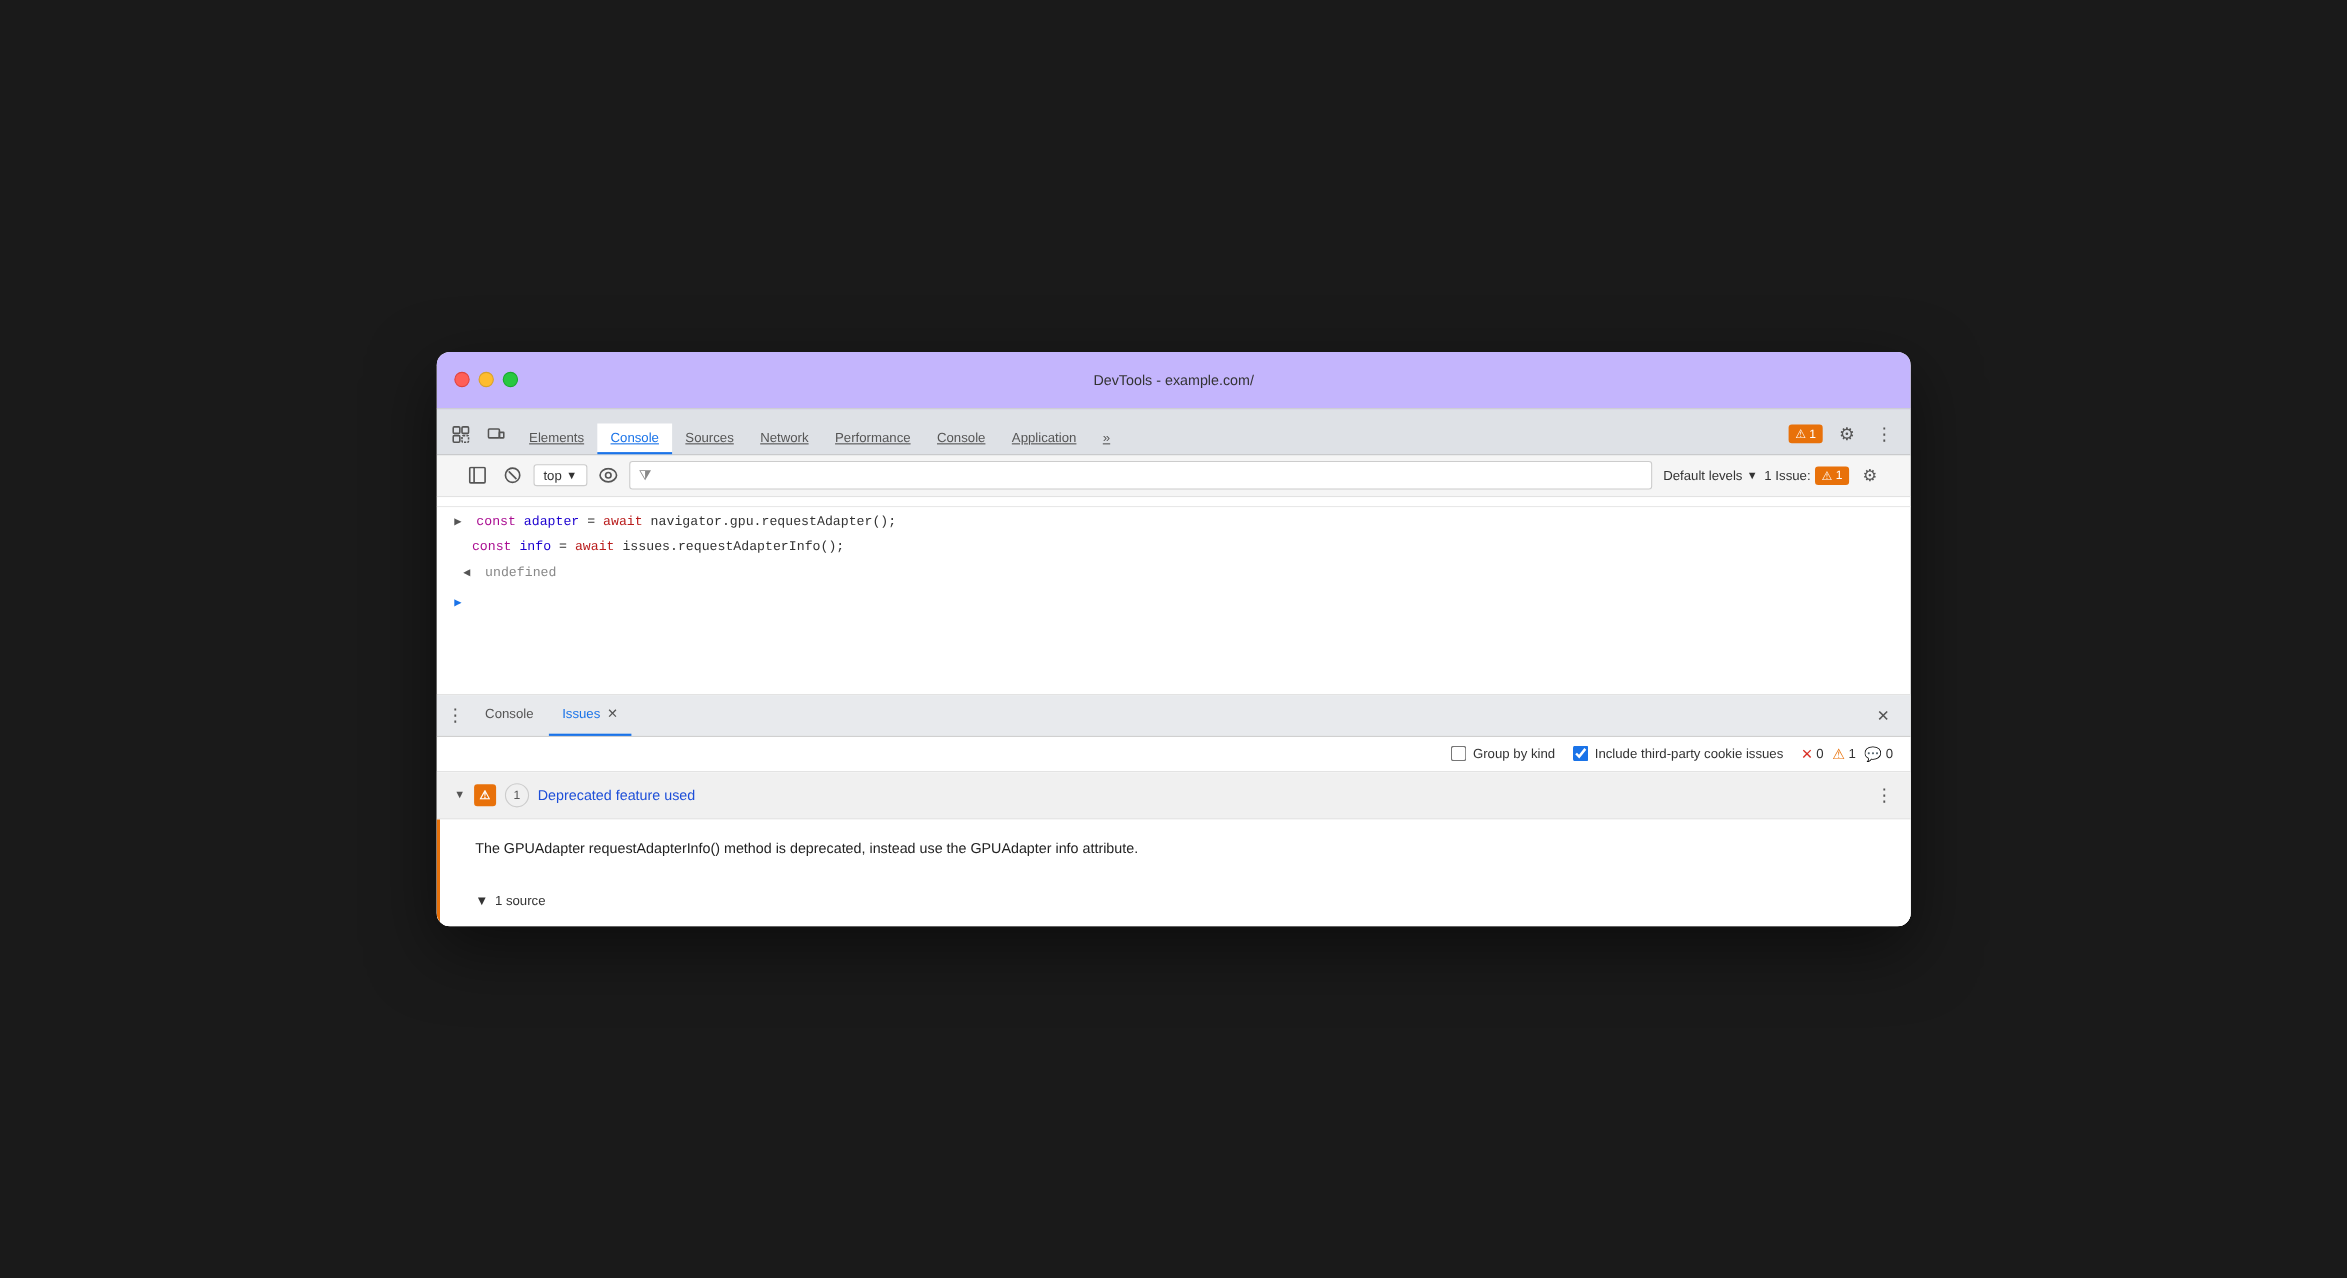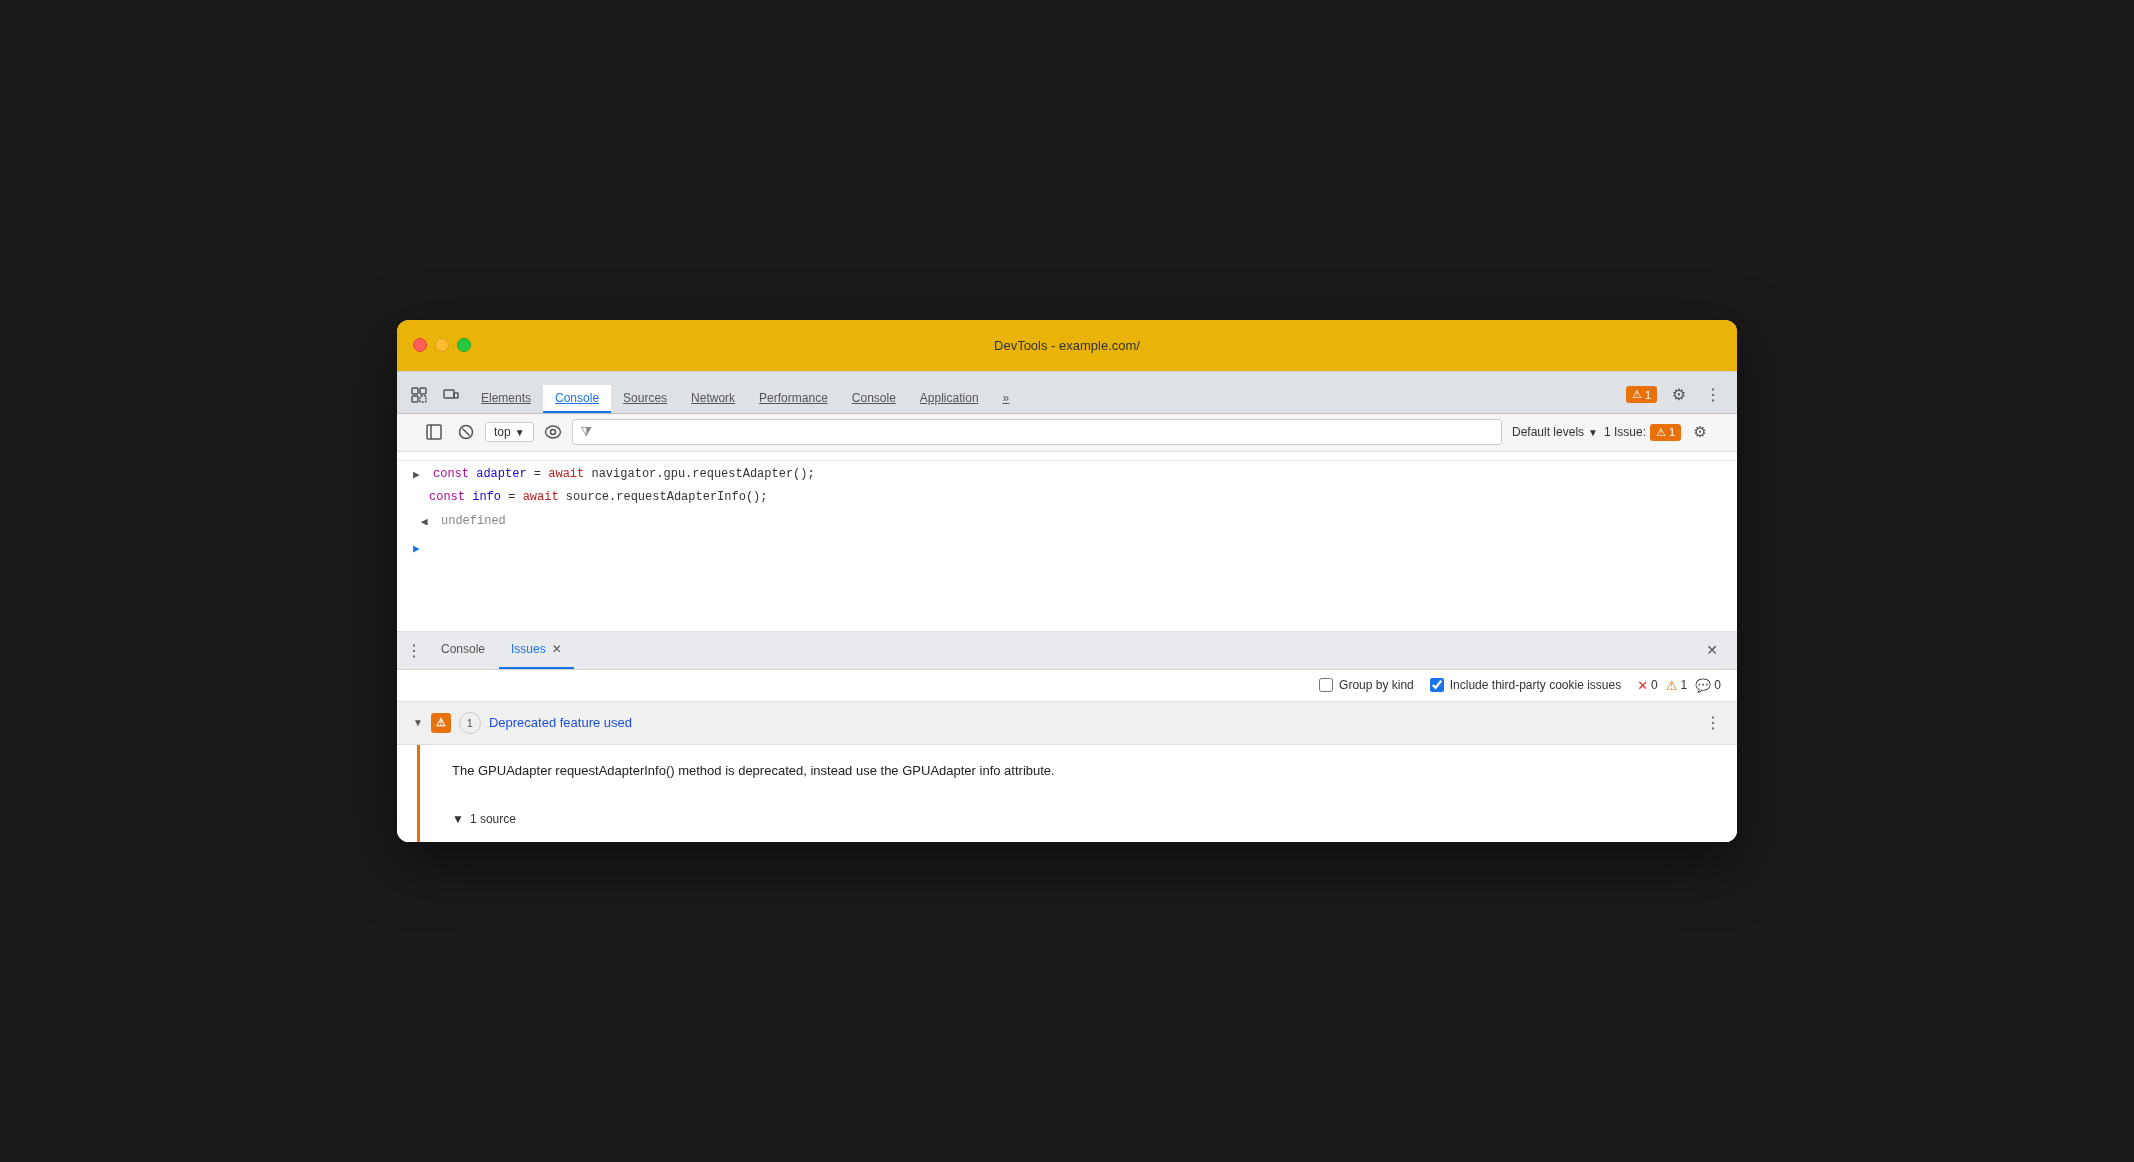--- a/index.html
+++ b/index.html
@@ -13,21 +13,21 @@
     }
     .window {
       width: 1340px;
       background: #f5f5f5;
       border-radius: 12px;
       overflow: hidden;
       box-shadow: 0 20px 60px rgba(0,0,0,0.5);
     }
     
     .title-bar {
-      background: #eab308;
+      background: #c4b5fd;
       height: 52px;
       display: flex;
       align-items: center;
       padding: 0 16px;
       position: relative;
       border-bottom: 1px solid #d0d0d0;
     }
     .traffic-lights {
       display: flex;
       gap: 8px;
@@ -377,21 +377,20 @@
     .issue-group-more {
       margin-left: auto;
       cursor: pointer;
       color: #555;
     }
     
     .issue-detail {
       background: white;
       padding: 16px 24px 16px 32px;
       border-left: 3px solid #e8710a;
-      margin-left: 20px;
     }
     .issue-description {
       font-size: 13px;
       color: #222;
       line-height: 1.5;
       margin-bottom: 16px;
     }
     .affected-resources-label {
       font-size: 10px;
       font-weight: 600;
@@ -534,21 +533,21 @@
         <span style="color:#333;"> navigator.gpu.requestAdapter();</span>
       </span>
     </div>
     <div class="console-line" style="padding-left:32px;">
       <span>
         <span class="keyword-const">const</span>
         <span style="color:#333;"> </span>
         <span class="var-name">info</span>
         <span style="color:#333;"> = </span>
         <span class="keyword-await">await</span>
-        <span style="color:#333;"> source.requestAdapterInfo();</span>
+        <span style="color:#333;"> issues.requestAdapterInfo();</span>
       </span>
     </div>
     <div class="console-line return-line">
       <span class="line-icon return-arrow">◀</span>
       <span class="undefined-val">undefined</span>
     </div>
     <div class="console-line prompt-line" style="margin-top:4px;">
       <span class="line-icon" style="color:#1a73e8;">▶</span>
     </div>
   </div>

